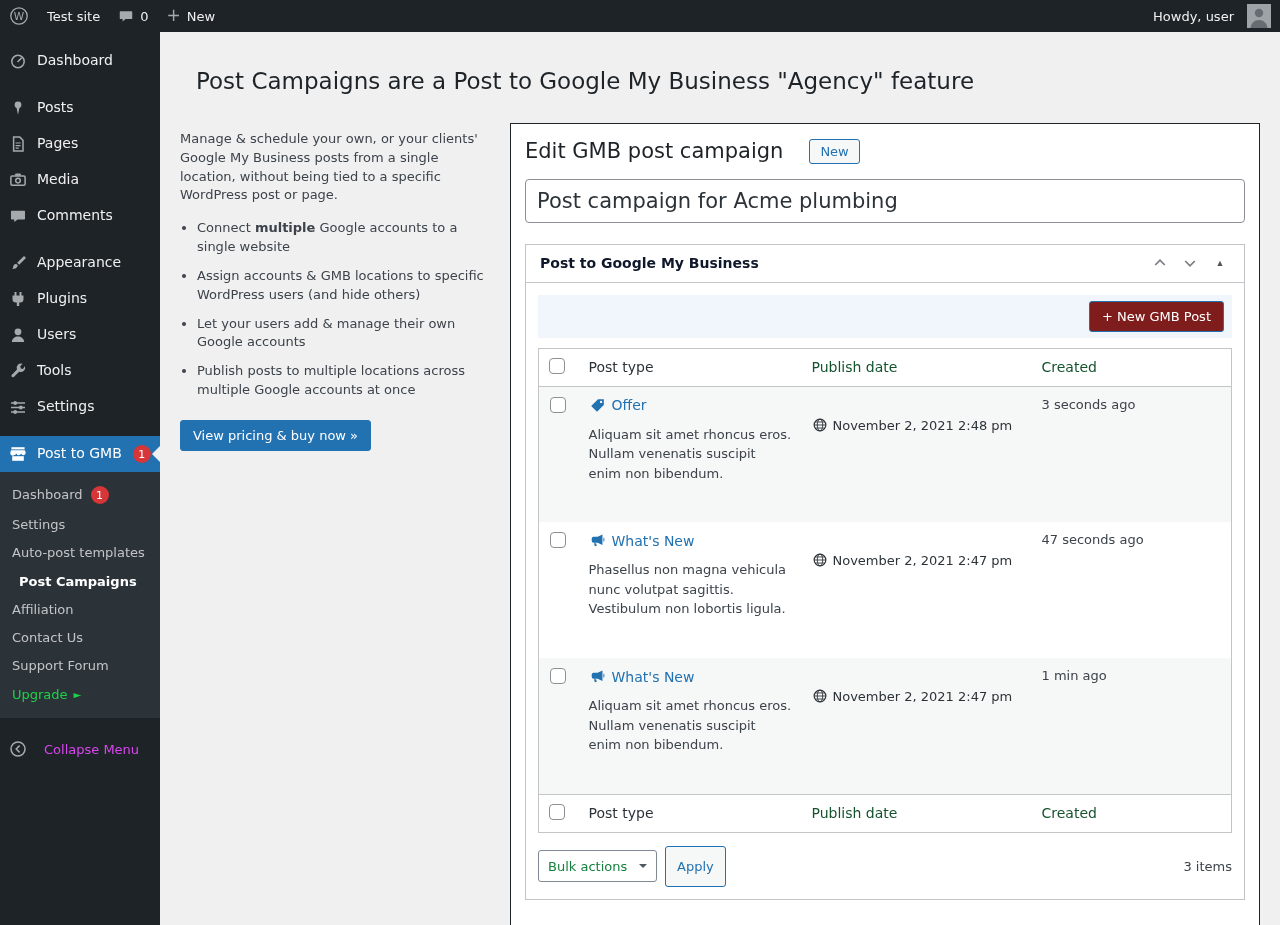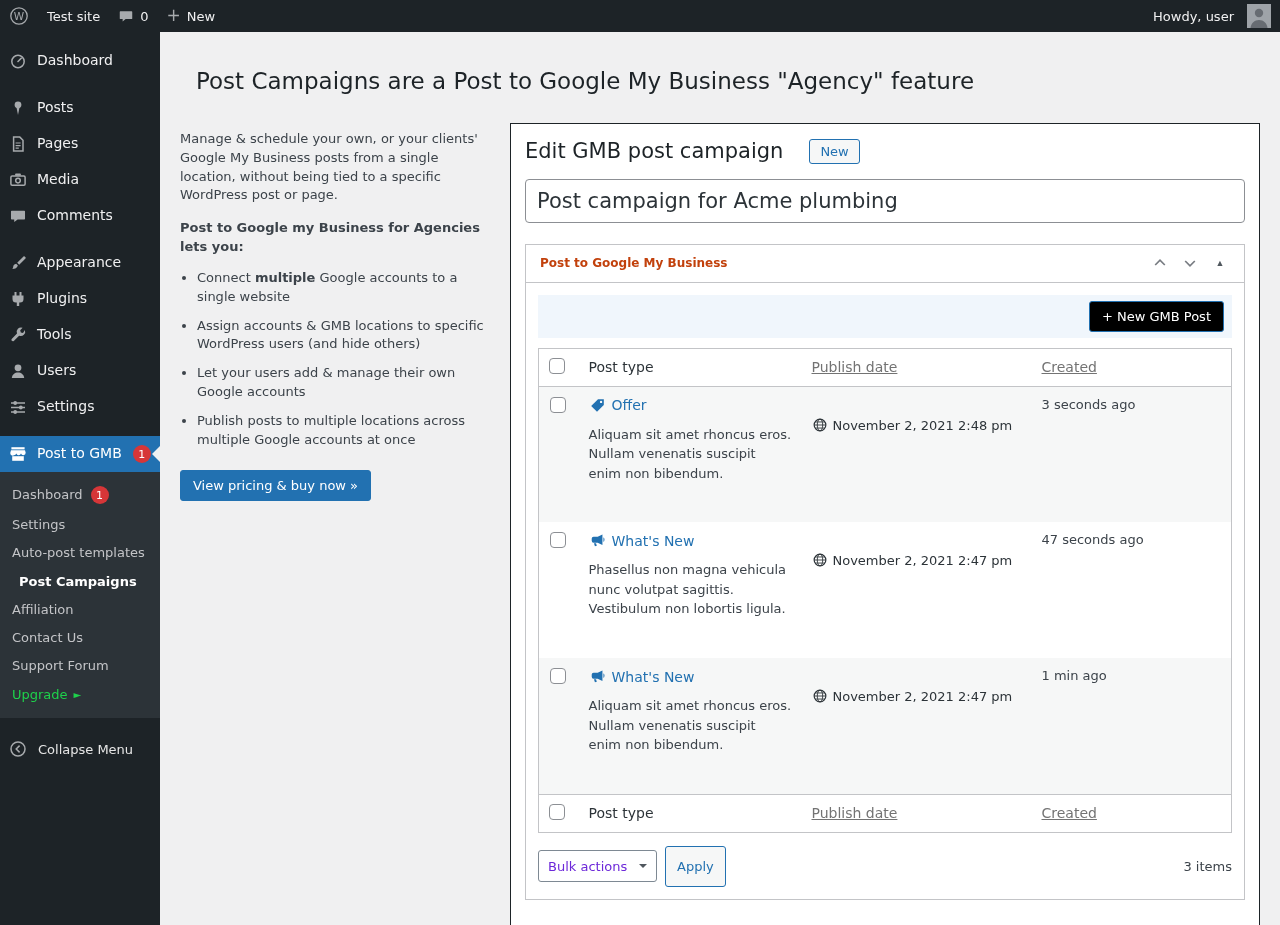--- a/index.html
+++ b/index.html
@@ -52,22 +52,22 @@
   }
   .submenu { background:#2c3338; padding:7px 0 9px; }
   .submenu-item {
     display:flex; align-items:center; gap:6px; padding:7px 12px;
     color:#c3c4c7; font-size:13px; cursor:pointer; line-height:1.1;
   }
   .submenu-item.current { color:#fff; font-weight:bold;margin-left:7px; }
   .submenu-item.upgrade { color:#1ed14b; }
   .upgrade-arrow { font-size:10px; color:#1ed14b; }
   .collapse-item {
-    display:flex; align-items:center; gap:10px; padding:9px 8px; margin-top:12px;
-    color:#e5e5e5; font-size:13px; cursor:pointer;
+    display:flex; align-items:center; gap:16px; padding:9px 8px; margin-top:12px;
+    color:#d946ef; font-size:13px; cursor:pointer;
   }
   .collapse-item .menu-icon { color:#a7aaad; }
 
   
   #content { flex:1; padding:0 20px; min-width:0; }
   h1.page-title {
     margin:16px; padding:19px 0 10px; font-size:23px; font-weight:400;
     color:#1d2327; line-height:1.3;
   }
   .columns { display:flex; align-items:flex-start; gap:8px; }
@@ -96,46 +96,46 @@
     padding:3px 11px; font-size:21px; color:#2c3338; font-family:inherit;
     background:#fff; margin-bottom:21px; outline:none;
   }
 
   
   .postbox { border:1px solid #c3c4c7; background:#fff; }
   .postbox-header {
     display:flex; align-items:center; justify-content:space-between;
     border-bottom:1px solid #c3c4c7; height:38px; padding:0 10px 0 14px;
   }
-  .postbox-title { font-size:12px; font-weight:600; color:#c2410c; }
+  .postbox-title { font-size:14px; font-weight:600; color:#0f172a; }
   .handle-actions { display:flex; align-items:center; gap:2px; }
   .handle-btn {
     width:28px; height:28px; background:none; border:none; cursor:pointer;
     color:#787c82; display:flex; align-items:center; justify-content:center; padding:0;
   }
   .toggle-char { font-size:9px; color:#50575e; }
   .postbox-body { padding:12px; }
 
   .gmb-toolbar {
     background:#f0f6fc; padding:6px 8px; display:flex; justify-content:flex-end;
     margin-bottom:10px;
   }
   .btn-gmb {
-    background:#000000; border:1px solid #2271b1; color:#fff; font-family:inherit;
+    background:#7f1d1d; border:1px solid #2271b1; color:#fff; font-family:inherit;
     font-size:13px; padding:7px 12px; border-radius:3px; cursor:pointer;text-align:center;
   }
 
   table.list { width:100%; border-collapse:collapse; border:1px solid #c3c4c7; }
   table.list thead tr { border-bottom:1px solid #c3c4c7; }
   table.list tfoot tr { border-top:1px solid #c3c4c7; }
   table.list th {
     text-align:left; font-weight:400; font-size:14px; color:#2c3338;
     padding:9px 10px; vertical-align:middle;
   }
-  table.list th.sortable { color:#737373; cursor:pointer;text-decoration:underline; }
+  table.list th.sortable { color:#14532d; cursor:pointer; }
   table.list col.c-check { width:40px; }
   table.list col.c-publish { width:230px; }
   table.list col.c-created { width:200px; }
   th.check, td.check { padding:10px 0 0 11px; vertical-align:top; }
   thead th.check, tfoot th.check { padding-top:9px; }
   input[type="checkbox"] {
     appearance:none; -webkit-appearance:none; width:16px; height:16px; margin:0;
     border:1px solid #8c8f94; border-radius:4px; background:#fff; cursor:pointer;
   }
   tbody tr { height:136px;padding-left:16px; }
@@ -148,21 +148,21 @@
   .type-icon { color:#2271b1; display:flex; }
   .excerpt { margin-top:8px; max-width:212px; line-height:1.5; color:#3c434a; }
   .pubdate { display:inline-flex; align-items:flex-start; gap:5px; color:#2c3338;margin-top:21px; }
   .globe { color:#2c3338; margin-top:-1px; }
 
   .tablenav { display:flex; align-items:center; gap:8px; margin-top:13px; }
   .select-wrap { position:relative; display:inline-block; }
   .select-wrap select {
     appearance:none; -webkit-appearance:none; height:32px; font-family:inherit;
     border:1px solid #7e8993; border-radius:3px; background:#fff;
-    padding:0 28px 0 9px; font-size:13px; color:#6d28d9; cursor:pointer;
+    padding:0 28px 0 9px; font-size:13px; color:#15803d; cursor:pointer;
   }
   .select-wrap::after {
     content:""; position:absolute; right:10px; top:14px; pointer-events:none;
     border:4px solid transparent; border-top-color:#50575e;
   }
   .btn-apply { padding:12px 11px; }
   .items-count { margin-left:auto; color:#3c434a; }
 </style>
 </head>
 <body>
@@ -272,33 +272,33 @@
       <span class="menu-icon">
         <svg viewBox="0 0 20 20" width="20" height="20">
             <path d="M6.5 3v3.5h-2V10a3.5 3.5 0 0 0 3.5 3.5h.8V17h2.4v-3.5h.8A3.5 3.5 0 0 0 15.5 10V6.5h-2V3h-2v3.5h-3V3z" fill="currentColor"></path>
           </svg>
       </span>
       <span>Plugins</span>
     </div>
     <div class="menu-top">
       <span class="menu-icon">
         <svg viewBox="0 0 20 20" width="20" height="20">
-            <path d="M16.9 5.1a4.4 4.4 0 0 1-5.8 5.6l-5.3 5.3a1.5 1.5 0 0 1-2.1-2.1l5.3-5.3a4.4 4.4 0 0 1 5.6-5.8L12.2 5.2l.6 2.2 2.2.6z" fill="currentColor"></path>
-          </svg>
-      </span>
-      <span>Tools</span>
-    </div>
-    <div class="menu-top">
-      <span class="menu-icon">
-        <svg viewBox="0 0 20 20" width="20" height="20">
             <circle cx="10" cy="6.8" r="3.4" fill="currentColor"></circle>
             <path d="M3.8 17c.4-3.4 3-5.4 6.2-5.4s5.8 2 6.2 5.4z" fill="currentColor"></path>
           </svg>
       </span>
       <span>Users</span>
+    </div>
+    <div class="menu-top">
+      <span class="menu-icon">
+        <svg viewBox="0 0 20 20" width="20" height="20">
+            <path d="M16.9 5.1a4.4 4.4 0 0 1-5.8 5.6l-5.3 5.3a1.5 1.5 0 0 1-2.1-2.1l5.3-5.3a4.4 4.4 0 0 1 5.6-5.8L12.2 5.2l.6 2.2 2.2.6z" fill="currentColor"></path>
+          </svg>
+      </span>
+      <span>Tools</span>
     </div>
     <div class="menu-top">
       <span class="menu-icon">
         <svg viewBox="0 0 20 20" width="20" height="20">
             <path d="M3 6h14M3 10.5h14M3 15h14" stroke="currentColor" stroke-width="1.5"></path>
             <circle cx="7.2" cy="6" r="1.9" fill="currentColor"></circle>
             <circle cx="12.8" cy="10.5" r="1.9" fill="currentColor"></circle>
             <circle cx="7.2" cy="15" r="1.9" fill="currentColor"></circle>
           </svg>
       </span>
@@ -358,21 +358,20 @@
     </div>
   </nav>
 
   <main id="content">
     <h1 class="page-title">Post Campaigns are a Post to Google My Business "Agency" feature</h1>
 
     <div class="columns">
 
       <div class="desc-col">
         <p>Manage &amp; schedule your own, or your clients' Google My Business posts from a single location, without being tied to a specific WordPress post or page.</p>
-        <p class="strong">Post to Google my Business for Agencies lets you:</p>
         <ul>
           <li><span>Connect </span><b>multiple</b><span> Google accounts to a single website</span></li>
           <li>Assign accounts &amp; GMB locations to specific WordPress users (and hide others)</li>
           <li>Let your users add &amp; manage their own Google accounts</li>
           <li>Publish posts to multiple locations across multiple Google accounts at once</li>
         </ul>
         <button class="btn-primary">View pricing &amp; buy now »</button>
       </div>
 
       <section class="panel">

